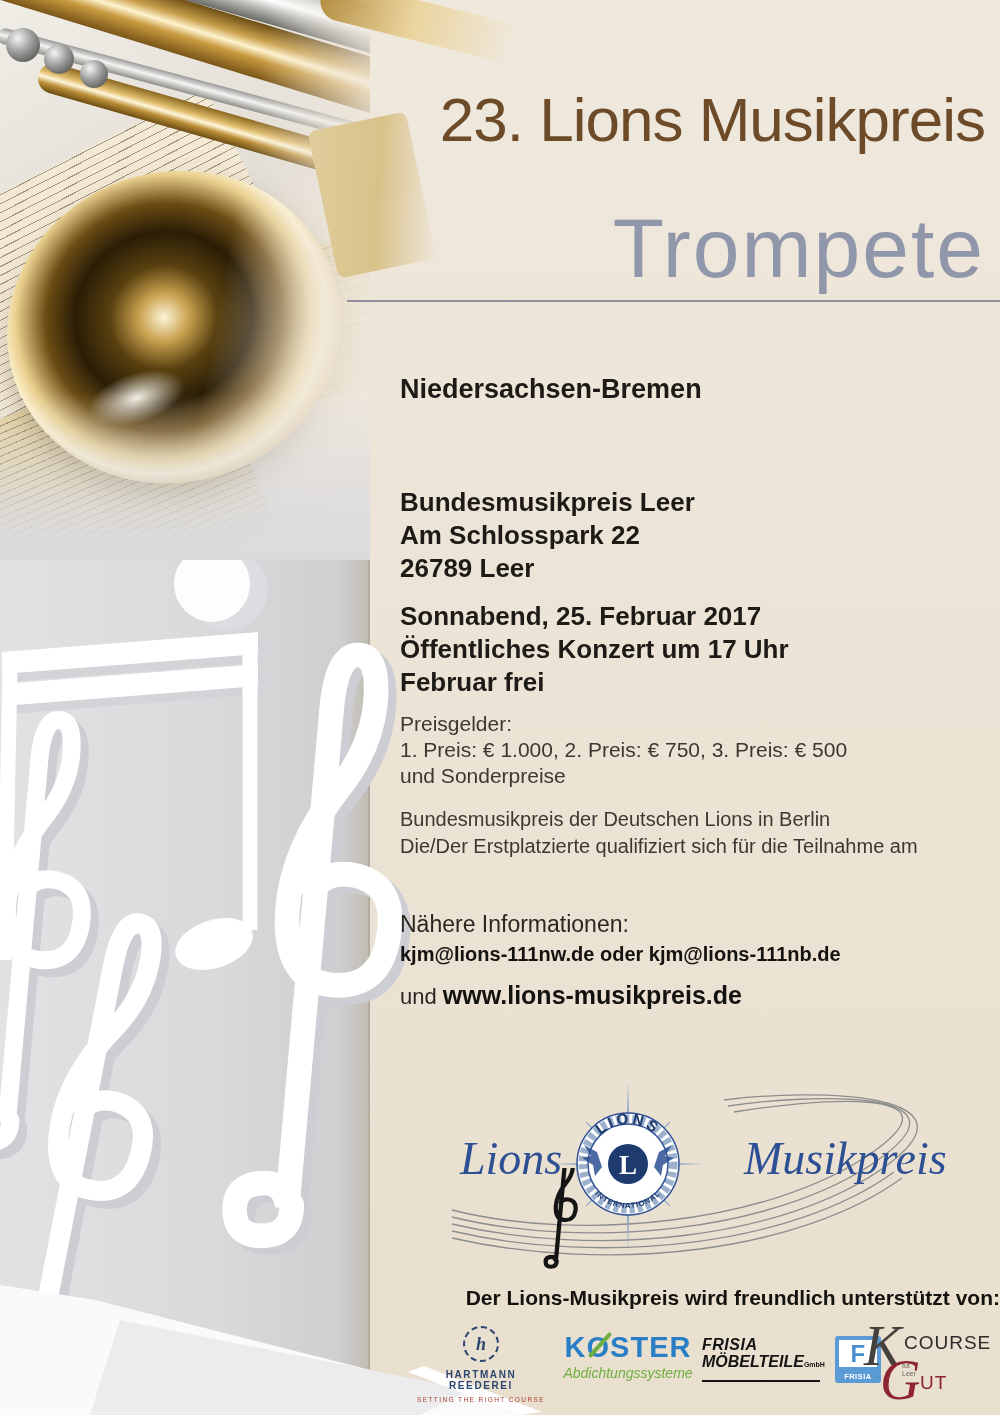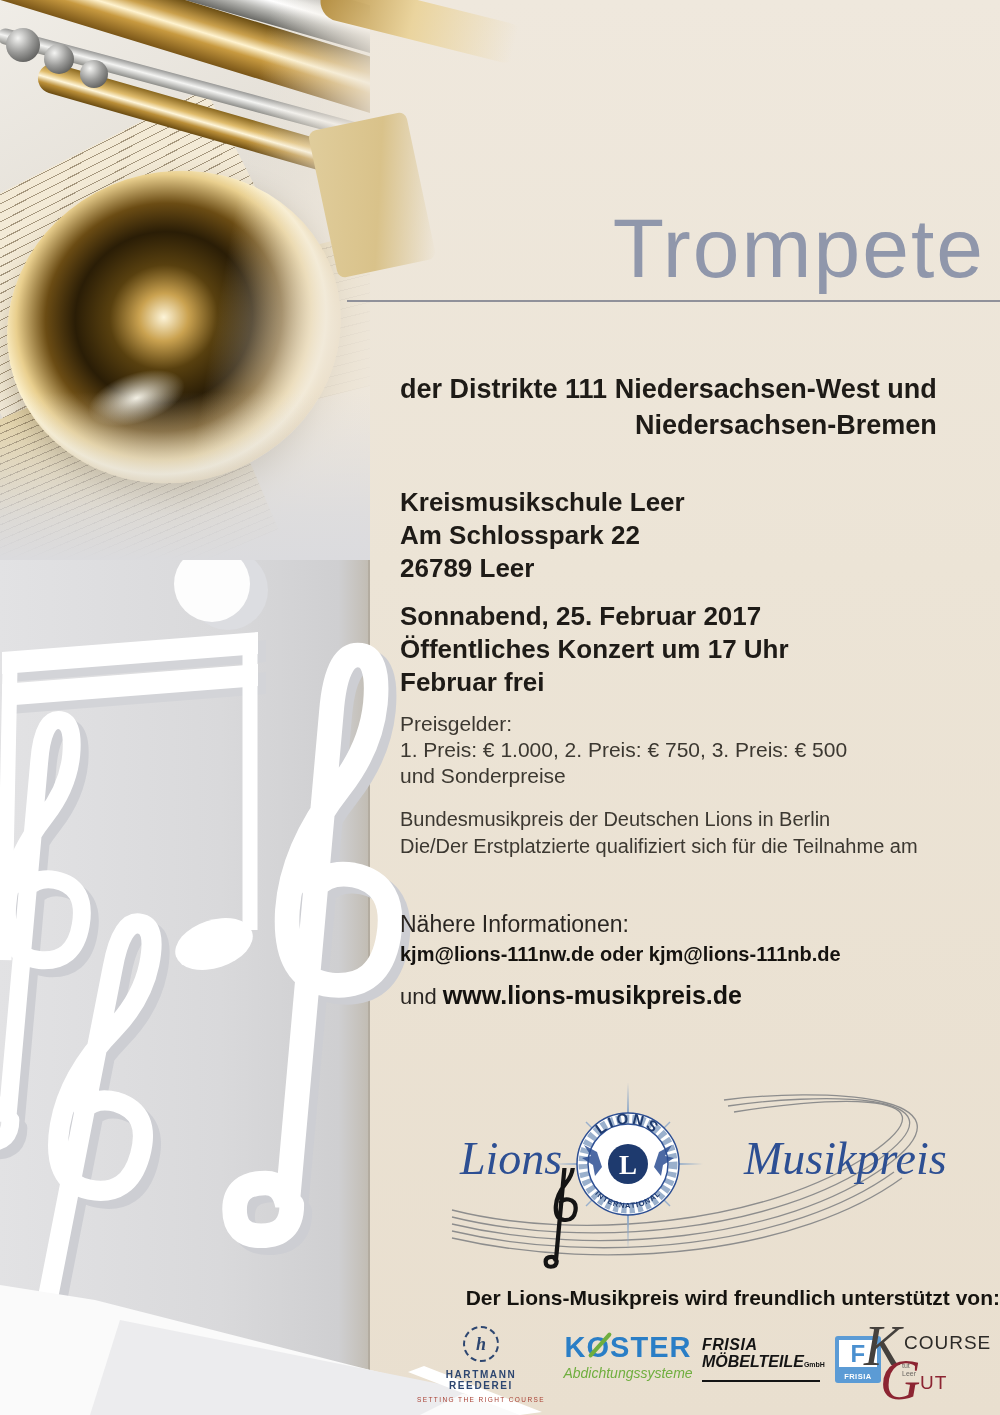--- a/index.html
+++ b/index.html
@@ -164,30 +164,30 @@
     <div class="paper p2"></div>
     <div class="bell">
         <div class="hl"></div>
       </div>
     <div class="fade-right"></div>
     <div class="fade-bottom"></div>
   </div>
   <div class="spill gold"></div>
   <div class="spill board"></div>
 
+  <div class="title">23. Lions Musikpreis</div>
   <div class="subtitle">Trompete</div>
   <div class="rule"></div>
 
   <div class="district">
-    <div>der Distrikte 111 Niedersachsen-West und</div>
     <div class="l2">Niedersachsen-Bremen</div>
   </div>
 
   <div class="venue">
-    <div>Kreismusikschule Leer</div>
+    <div>Bundesmusikpreis Leer</div>
     <div>Am Schlosspark 22</div>
     <div>26789 Leer</div>
   </div>
 
   <div class="event">
     <div>Sonnabend, 25. Februar 2017</div>
     <div>Öffentliches Konzert um 17 Uhr</div>
     <div>Februar frei</div>
   </div>
 

